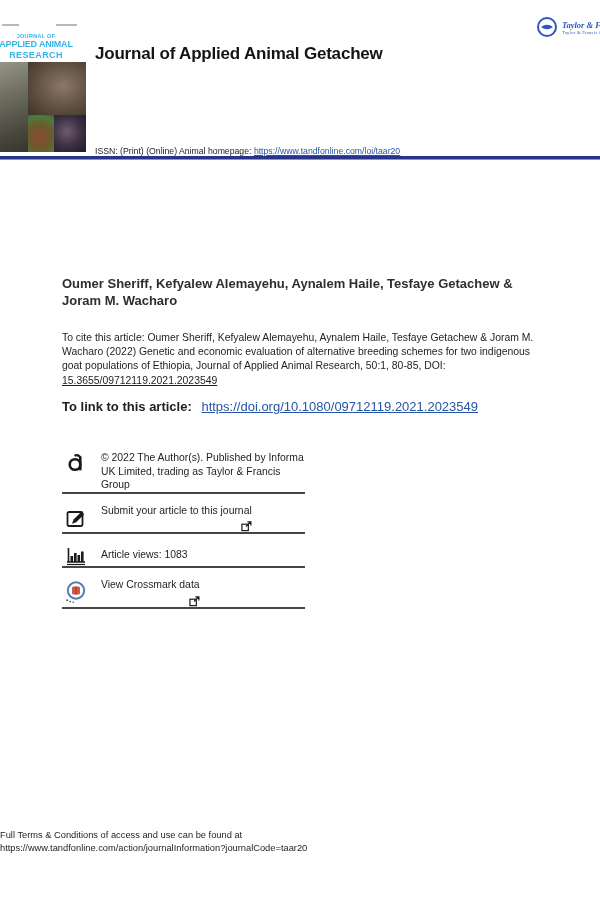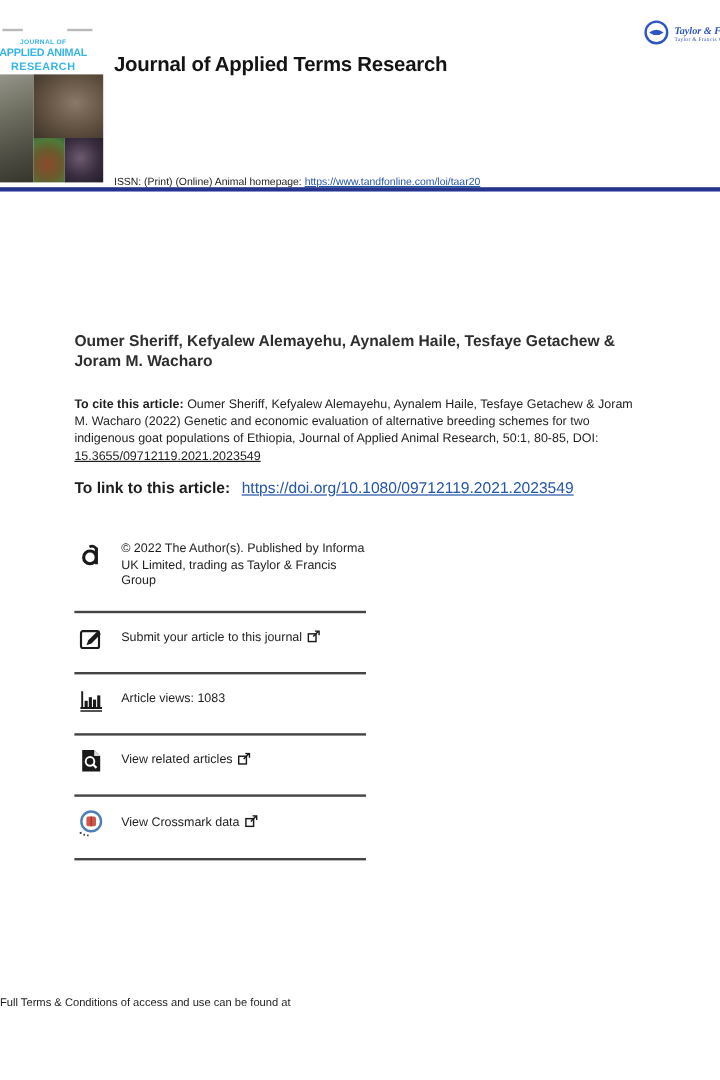--- a/index.html
+++ b/index.html
@@ -39,32 +39,32 @@
   .tf-text .t1{font-family:"Liberation Serif",serif;font-style:italic;font-weight:bold;font-size:8.5px;}
   .tf-text .t2{font-family:"Liberation Serif",serif;font-size:4.5px;letter-spacing:.3px;}
 
   
   .article-title{position:absolute;left:62px;top:179px;width:497px;font-size:19.5px;
     font-weight:bold;color:#2a2a2a;line-height:23.5px;letter-spacing:-0.1px;}
   .authors{position:absolute;left:62px;top:276px;width:482px;font-size:13px;
     font-weight:bold;color:#2e2e2e;line-height:16.5px;}
   .cite{position:absolute;left:62px;top:331px;width:474px;font-size:10.4px;
     line-height:14.2px;color:#1e1e1e;}
-  .cite b{font-weight:bold;}
+  .cite b{font-weight:normal;}
   .cite a{color:#1e1e1e;text-decoration:underline;}
   .link-line{position:absolute;left:62px;top:399px;width:474px;font-size:13px;color:#1e1e1e;}
   .link-line a{color:#2456a6;text-decoration:underline;margin-left:6px;}
 
   
   .meta{position:absolute;left:62px;top:441px;width:243px;}
-  .meta-row{display:flex;gap:13px;align-items:center;padding:10px 0 17px 2px;
+  .meta-row{display:flex;gap:13px;align-items:center;padding:10px 0 0 2px;
     border-bottom:2px solid #454545;font-size:10.4px;line-height:13.5px;color:#1e1e1e;}
   .meta-row.first{align-items:flex-start;}
   .meta-row .icon{flex:0 0 24px;display:flex;justify-content:center;}
-  .meta-row a{color:#1e1e1e;text-decoration:none;display:inline-flex;align-items:flex-start;gap:4px;}
+  .meta-row a{color:#1e1e1e;text-decoration:none;display:inline-flex;align-items:flex-end;gap:4px;flex-direction:column;}
   .ext{flex:0 0 auto;}
 
   
   .footer{position:absolute;left:0;top:829px;width:600px;
     font-size:9.3px;line-height:13px;color:#1e1e1e;}
 </style>
 </head>
 <body>
 
 <div id="page">
@@ -87,21 +87,21 @@
     <svg width="22" height="22" viewBox="0 0 22 22">
       <circle cx="11" cy="11" r="9" fill="none" stroke="#2f55c0" stroke-width="2"></circle>
       <path d="M5 11 q6 -4.5 12 0 q-6 4.5 -12 0 z" fill="#2f55c0"></path>
     </svg>
     <div class="tf-text">
       <span class="t1">Taylor &amp; Francis</span>
       <span class="t2">Taylor &amp; Francis Group</span>
     </div>
   </div>
 
-  <div class="journal-name">Journal of Applied Terms Research</div>
+  <div class="journal-name">Journal of Applied Animal Getachew</div>
 
   <div class="issn-line">
     <span>ISSN: (Print) (Online) Animal homepage:</span>
     <a href="#">https://www.tandfonline.com/loi/taar20</a>
   </div>
 
   <div class="header-rule"></div>
 
   <div class="authors">Oumer Sheriff, Kefyalew Alemayehu, Aynalem Haile, Tesfaye Getachew &amp; Joram M. Wacharo</div>
 
@@ -153,37 +153,20 @@
           <rect x="5.5" y="12" width="2.6" height="6" fill="#1a1a1a"></rect>
           <rect x="9" y="9" width="2.6" height="9" fill="#1a1a1a"></rect>
           <rect x="12.5" y="11" width="2.6" height="7" fill="#1a1a1a"></rect>
           <rect x="16" y="7.5" width="2.6" height="10.5" fill="#1a1a1a"></rect>
           <path d="M2 20.5 H20" stroke="#1a1a1a" stroke-width="1.2"></path>
         </svg>
       </span>
       <span>Article views: 1083</span>
     </div>
 
-    <div class="meta-row">
-      <span class="icon">
-        <svg width="22" height="22" viewBox="0 0 22 22">
-          <path d="M3.5 2 H13.5 L18.5 7 V20 H3.5 Z" fill="#1a1a1a"></path>
-          <path d="M13.5 2 V7 H18.5 Z" fill="#ffffff" opacity="0.85"></path>
-          <circle cx="10" cy="11.5" r="3.6" fill="none" stroke="#ffffff" stroke-width="1.6"></circle>
-          <path d="M12.6 14.1 L15.4 16.9" stroke="#ffffff" stroke-width="1.8"></path>
-        </svg>
-      </span>
-      <a href="#">
-        <span>View related articles</span>
-        <svg class="ext" width="11" height="11" viewBox="0 0 12 12">
-          <rect x="1" y="3.5" width="7" height="7" fill="none" stroke="#1a1a1a" stroke-width="1.3"></rect>
-          <path d="M5.5 6 L10.5 1 M7 1 h3.8 v3.8" fill="none" stroke="#1a1a1a" stroke-width="1.3"></path>
-        </svg>
-      </a>
-    </div>
 
     <div class="meta-row">
       <span class="icon">
         <svg width="24" height="24" viewBox="0 0 24 24">
           <circle cx="12" cy="10.5" r="8.2" fill="#ffffff" stroke="#4e7fb7" stroke-width="2"></circle>
           <rect x="8" y="6.5" width="8" height="8" rx="1.5" fill="#cd5949"></rect>
           <path d="M12 6.5 V14.5" stroke="#b03a30" stroke-width="1.4"></path>
           <circle cx="3.2" cy="20.2" r="0.9" fill="#333"></circle>
           <circle cx="6.2" cy="21.6" r="0.8" fill="#333"></circle>
           <circle cx="9.2" cy="22.2" r="0.7" fill="#333"></circle>
@@ -195,15 +178,16 @@
           <rect x="1" y="3.5" width="7" height="7" fill="none" stroke="#1a1a1a" stroke-width="1.3"></rect>
           <path d="M5.5 6 L10.5 1 M7 1 h3.8 v3.8" fill="none" stroke="#1a1a1a" stroke-width="1.3"></path>
         </svg>
       </a>
     </div>
 
   </div>
 
   <div class="footer">
     <div>Full Terms &amp; Conditions of access and use can be found at</div>
+    <div>https://www.tandfonline.com/action/journalInformation?journalCode=taar20</div>
   </div>
 
 </div>
 
 </body></html>

